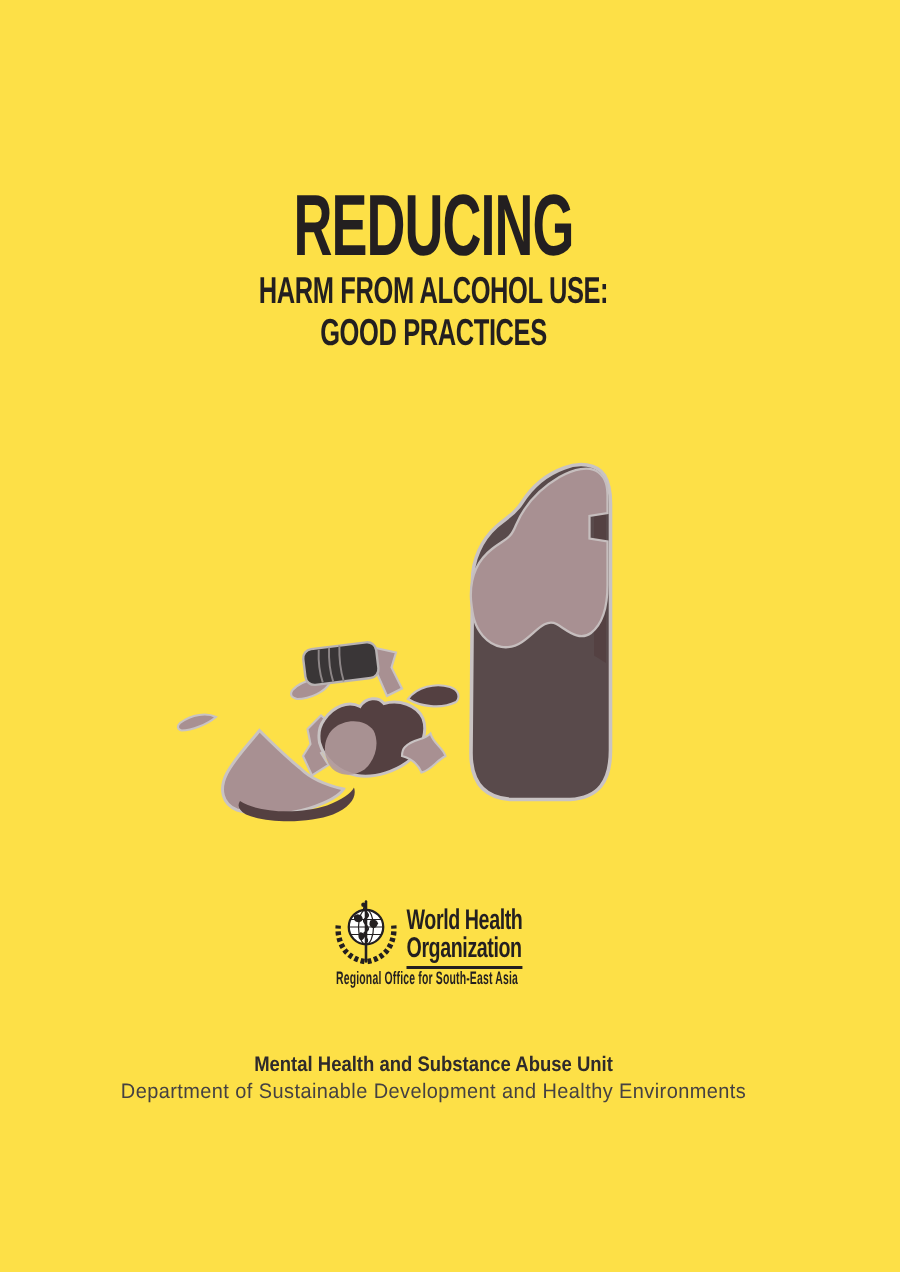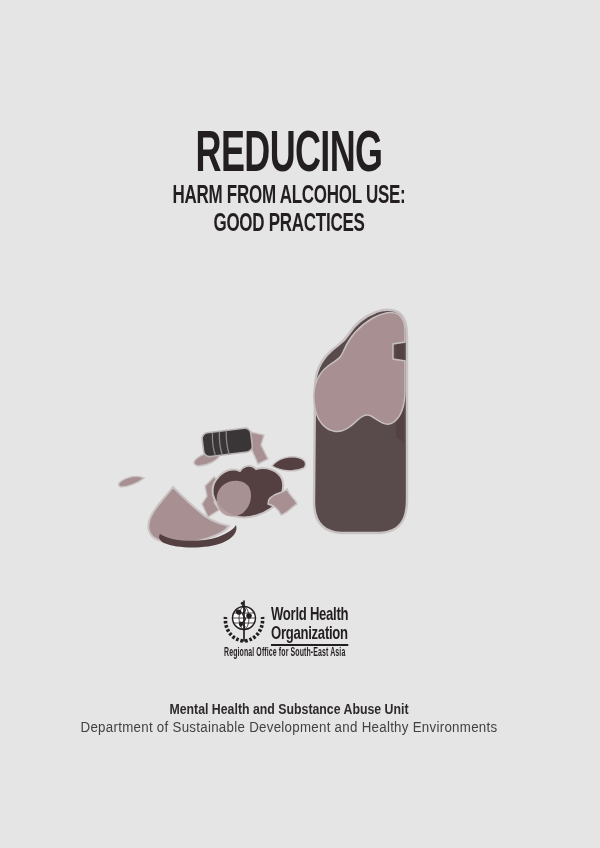--- a/index.html
+++ b/index.html
@@ -1,20 +1,20 @@
 <!DOCTYPE html>
 <html><head>
 <meta charset="utf-8">
 <style>
   html,body{margin:0;padding:0;}
   body{
     width:600px;height:848px;background:#ffffff;position:relative;
     font-family:"Liberation Sans", sans-serif;overflow:hidden;
   }
-  .page{position:absolute;inset:0;background:#e5e5e5;}
+  .page{position:absolute;inset:0;background:#fde047;}
   
   .cline{position:absolute;left:0;right:22px;text-align:center;white-space:nowrap;color:#231f20;}
 
   .title-main{
     top:121px;font-size:58px;font-weight:bold;line-height:60px;
     letter-spacing:-1px;transform:scaleX(0.62);
   }
   .subtitle{
     font-size:25px;font-weight:bold;line-height:28px;letter-spacing:-0.4px;
     transform:scaleX(0.68);

